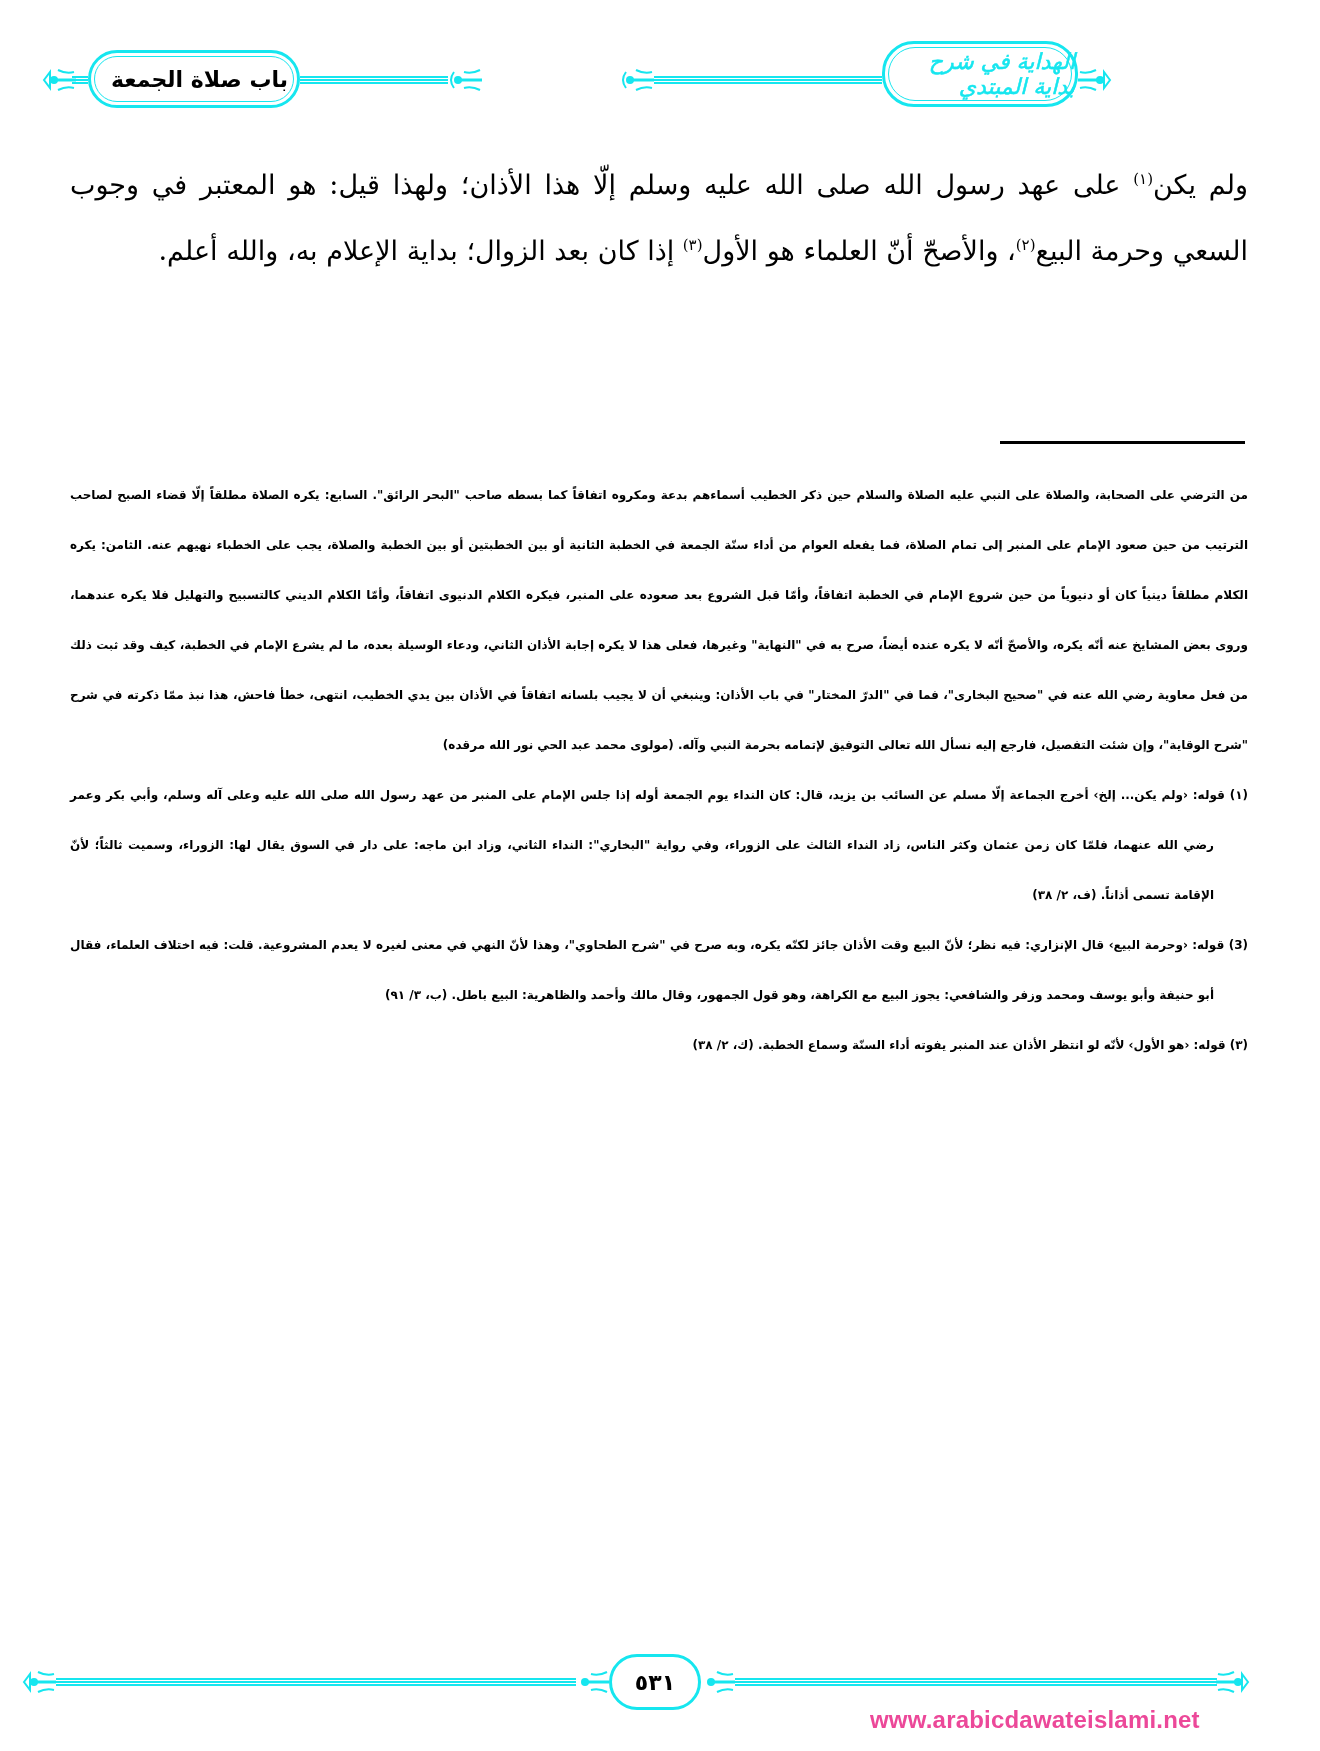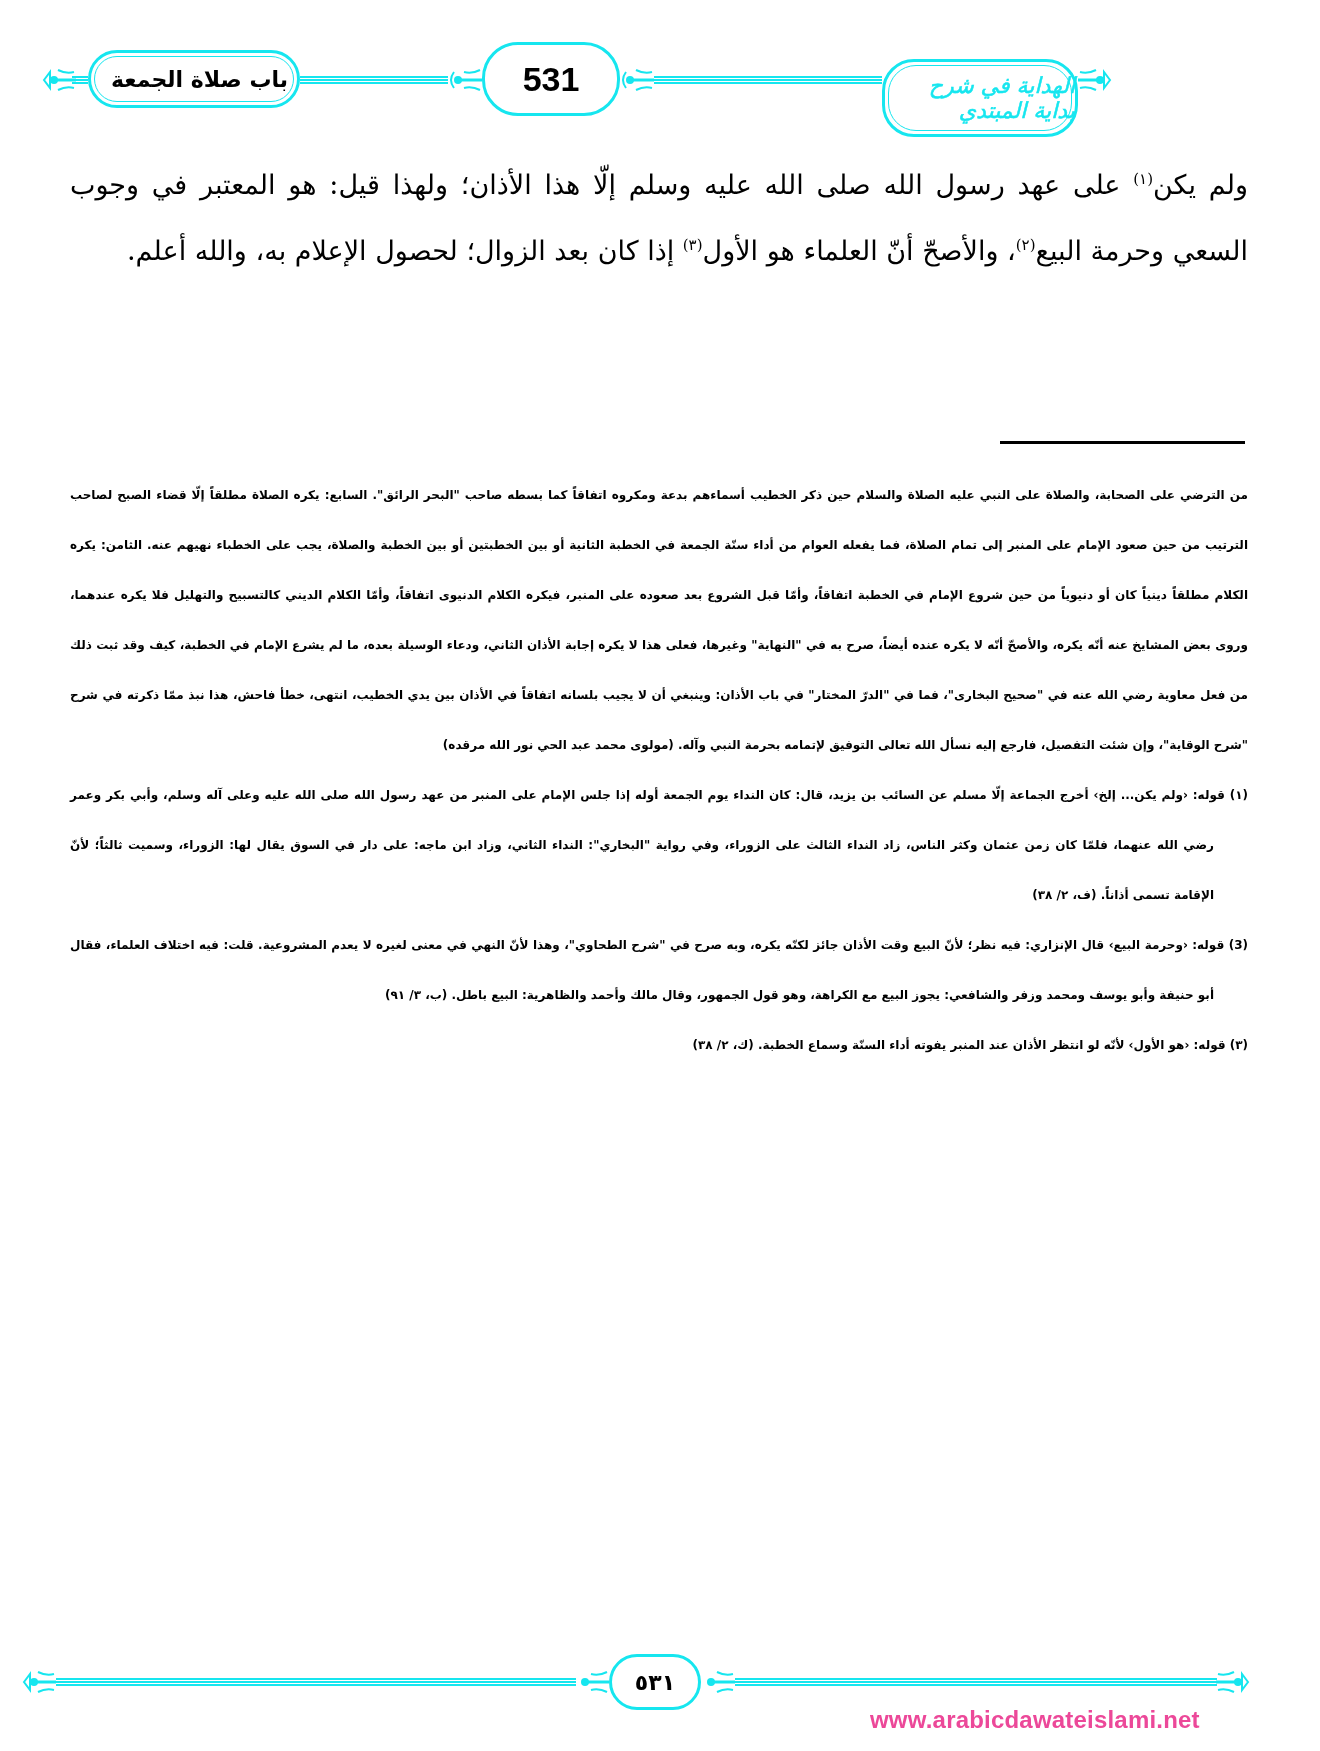--- a/index.html
+++ b/index.html
@@ -74,51 +74,48 @@
     </div>
   <div class="cap" style="left:448px;top:26px;transform:scaleX(-1);">
     <svg viewBox="0 0 34 28">
         <circle cx="24" cy="14" r="4" fill="#16e6ef"></circle>
         <path d="M2 4 Q10 8 18 6 M2 24 Q10 20 18 22" fill="none" stroke="#16e6ef" stroke-width="2"></path>
         <path d="M0 14 H24" stroke="#16e6ef" stroke-width="3"></path>
         <path d="M28 6 Q34 14 28 22" fill="none" stroke="#16e6ef" stroke-width="2"></path>
       </svg>
   </div>
 
-  <div class="pill" style="left:482px;top:2px;width:138px;height:74px;border-radius:36px;">
-    <span class="page-num">531</span>
-  </div>
   <div class="cap" style="left:620px;top:26px;">
     <svg viewBox="0 0 34 28">
         <circle cx="10" cy="14" r="4" fill="#16e6ef"></circle>
         <path d="M16 4 Q24 8 32 6 M16 24 Q24 20 32 22" fill="none" stroke="#16e6ef" stroke-width="2"></path>
         <path d="M10 14 H34" stroke="#16e6ef" stroke-width="3"></path>
         <path d="M6 6 Q0 14 6 22" fill="none" stroke="#16e6ef" stroke-width="2"></path>
       </svg>
   </div>
   <div class="rule" style="left:654px;top:35px;width:228px;">
       <div class="mid"></div>
     </div>
 
-  <div class="pill" style="left:882px;top:19px;width:196px;height:78px;border-radius:32px;">
+  <div class="pill" style="left:882px;top:1px;width:196px;height:66px;border-radius:32px;">
     <div class="pill-inner" style="border-radius:28px;"></div>
     <span class="book-title">الهداية في شرح بداية المبتدي</span>
   </div>
   <div class="cap" style="left:1078px;top:26px;transform:scaleX(-1);">
     <svg viewBox="0 0 34 28">
         <path d="M2 14 L8 6 L8 22 Z" fill="none" stroke="#16e6ef" stroke-width="2"></path>
         <circle cx="12" cy="14" r="4" fill="#16e6ef"></circle>
         <path d="M16 4 Q24 8 32 6 M16 24 Q24 20 32 22" fill="none" stroke="#16e6ef" stroke-width="2"></path>
         <path d="M12 14 H34" stroke="#16e6ef" stroke-width="3"></path>
       </svg>
   </div>
 </div>
 
 <div class="main-text">
-  <p><span>ولم يكن</span><sup>(١)</sup><span> على عهد رسول الله صلى الله عليه وسلم إلّا هذا الأذان؛ ولهذا قيل: هو المعتبر في وجوب السعي وحرمة البيع</span><sup>(٢)</sup><span>، والأصحّ أنّ العلماء هو الأول</span><sup>(٣)</sup><span> إذا كان بعد الزوال؛ لحصول الإعلام به، والله أعلم.</span></p>
+  <p><span>ولم يكن</span><sup>(١)</sup><span> على عهد رسول الله صلى الله عليه وسلم إلّا هذا الأذان؛ ولهذا قيل: هو المعتبر في وجوب السعي وحرمة البيع</span><sup>(٢)</sup><span>، والأصحّ أنّ العلماء هو الأول</span><sup>(٣)</sup><span> إذا كان بعد الزوال؛ بداية الإعلام به، والله أعلم.</span></p>
 </div>
 
 <div class="fn-rule"></div>
 
 <div class="notes">
   <p>من الترضي على الصحابة، والصلاة على النبي عليه الصلاة والسلام حين ذكر الخطيب أسماءهم بدعة ومكروه اتفاقاً كما بسطه صاحب "البحر الرائق". السابع: يكره الصلاة مطلقاً إلّا قضاء الصبح لصاحب الترتيب من حين صعود الإمام على المنبر إلى تمام الصلاة، فما يفعله العوام من أداء سنّة الجمعة في الخطبة الثانية أو بين الخطبتين أو بين الخطبة والصلاة، يجب على الخطباء نهيهم عنه. الثامن: يكره الكلام مطلقاً دينياً كان أو دنيوياً من حين شروع الإمام في الخطبة اتفاقاً، وأمّا قبل الشروع بعد صعوده على المنبر، فيكره الكلام الدنيوى اتفاقاً، وأمّا الكلام الديني كالتسبيح والتهليل فلا يكره عندهما، وروى بعض المشايخ عنه أنّه يكره، والأصحّ أنّه لا يكره عنده أيضاً، صرح به في "النهاية" وغيرها، فعلى هذا لا يكره إجابة الأذان الثاني، ودعاء الوسيلة بعده، ما لم يشرع الإمام في الخطبة، كيف وقد ثبت ذلك من فعل معاوية رضي الله عنه في "صحيح البخارى"، فما في "الدرّ المختار" في باب الأذان: وينبغي أن لا يجيب بلسانه اتفاقاً في الأذان بين يدي الخطيب، انتهى، خطأ فاحش، هذا نبذ ممّا ذكرته في شرح "شرح الوقاية"، وإن شئت التفصيل، فارجع إليه نسأل الله تعالى التوفيق لإتمامه بحرمة النبي وآله. (مولوى محمد عبد الحي نور الله مرقده)</p>
   <p class="fn spacer-fn"><span class="lead">(١) قوله: ‹ولم يكن... إلخ›</span><span> أخرج الجماعة إلّا مسلم عن السائب بن يزيد، قال: كان النداء يوم الجمعة أوله إذا جلس الإمام على المنبر من عهد رسول الله صلى الله عليه وعلى آله وسلم، وأبي بكر وعمر رضي الله عنهما، فلمّا كان زمن عثمان وكثر الناس، زاد النداء الثالث على الزوراء، وفي رواية "البخاري": النداء الثاني، وزاد ابن ماجه: على دار في السوق يقال لها: الزوراء، وسميت ثالثاً؛ لأنّ الإقامة تسمى أذاناً. (ف، ٢/ ٣٨)</span></p>
   <p class="fn"><span class="lead">(3) قوله: ‹وحرمة البيع›</span><span> قال الإنزاري: فيه نظر؛ لأنّ البيع وقت الأذان جائز لكنّه يكره، وبه صرح في "شرح الطحاوي"، وهذا لأنّ النهي في معنى لغيره لا يعدم المشروعية. قلت: فيه اختلاف العلماء، فقال أبو حنيفة وأبو يوسف ومحمد وزفر والشافعي: يجوز البيع مع الكراهة، وهو قول الجمهور، وقال مالك وأحمد والظاهرية: البيع باطل. (ب، ٣/ ٩١)</span></p>
   <p class="fn"><span class="lead">(٣) قوله: ‹هو الأول›</span><span> لأنّه لو انتظر الأذان عند المنبر يفوته أداء السنّة وسماع الخطبة. (ك، ٢/ ٣٨)</span></p>
 </div>

